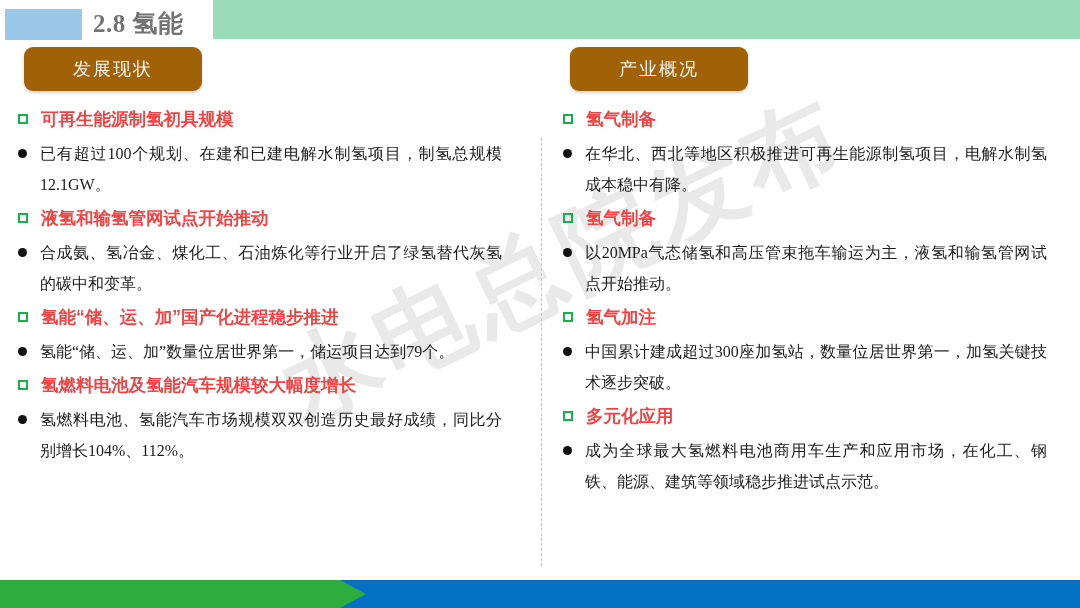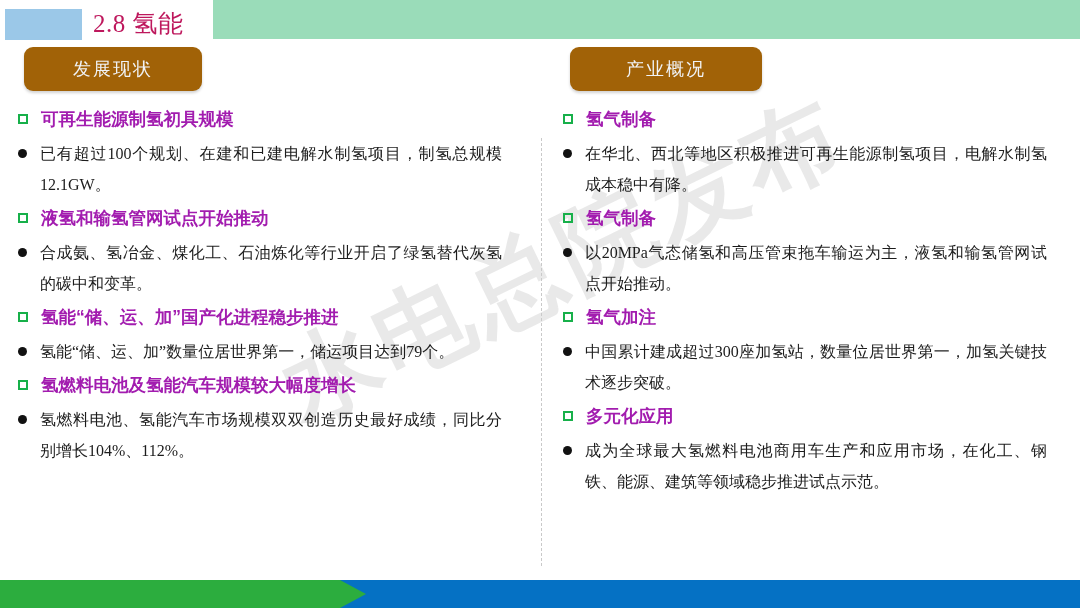--- a/index.html
+++ b/index.html
@@ -34,22 +34,22 @@
     width: 867px;
     height: 39px;
     background: #9adcb9;
   }
   .hdr-title {
     position: absolute;
     left: 93px;
     top: 7px;
     font-family: "Liberation Serif", "DejaVu Serif", serif;
     font-size: 25px;
-    font-weight: normal;
-    color: #be185d;
+    font-weight: bold;
+    color: #737373;
     letter-spacing: 0.5px;
     white-space: nowrap;
   }
 
   
   .pill {
     position: absolute;
     height: 44px;
     background: #a16207;
     border-radius: 9px;
@@ -58,21 +58,21 @@
     font-size: 18px;
     display: flex;
     align-items: center;
     justify-content: center;
     box-shadow: 0 2px 3px rgba(0,0,0,0.18);
     letter-spacing: 2px;
     padding: 0 38px;
     box-sizing: border-box;
   }
   .pill-left  { left: 24px;  top: 47px; width: 178px; }
-  .pill-right { left: 570px; top: 47px; width: 192px; }
+  .pill-right { left: 570px; top: 47px; width: 178px; }
 
   
   .v-divider {
     position: absolute;
     left: 541px;
     top: 138px;
     width: 0;
     height: 428px;
     border-left: 1px dashed #c9c9c9;
   }
@@ -84,21 +84,21 @@
     width: 505px;
   }
   .col-left  { left: 18px; }
   .col-right { left: 563px; }
 
   .block { margin-bottom: 5px; }
 
   .sec-head {
     display: flex;
     align-items: flex-start;
-    color: #a21caf;
+    color: #ef4444;
     font-size: 17.5px;
     font-weight: bold;
     line-height: 26px;
     margin-bottom: 6px;
     white-space: nowrap;
   }
   .sq-icon {
     display: inline-block;
     width: 10px;
     height: 10px;

